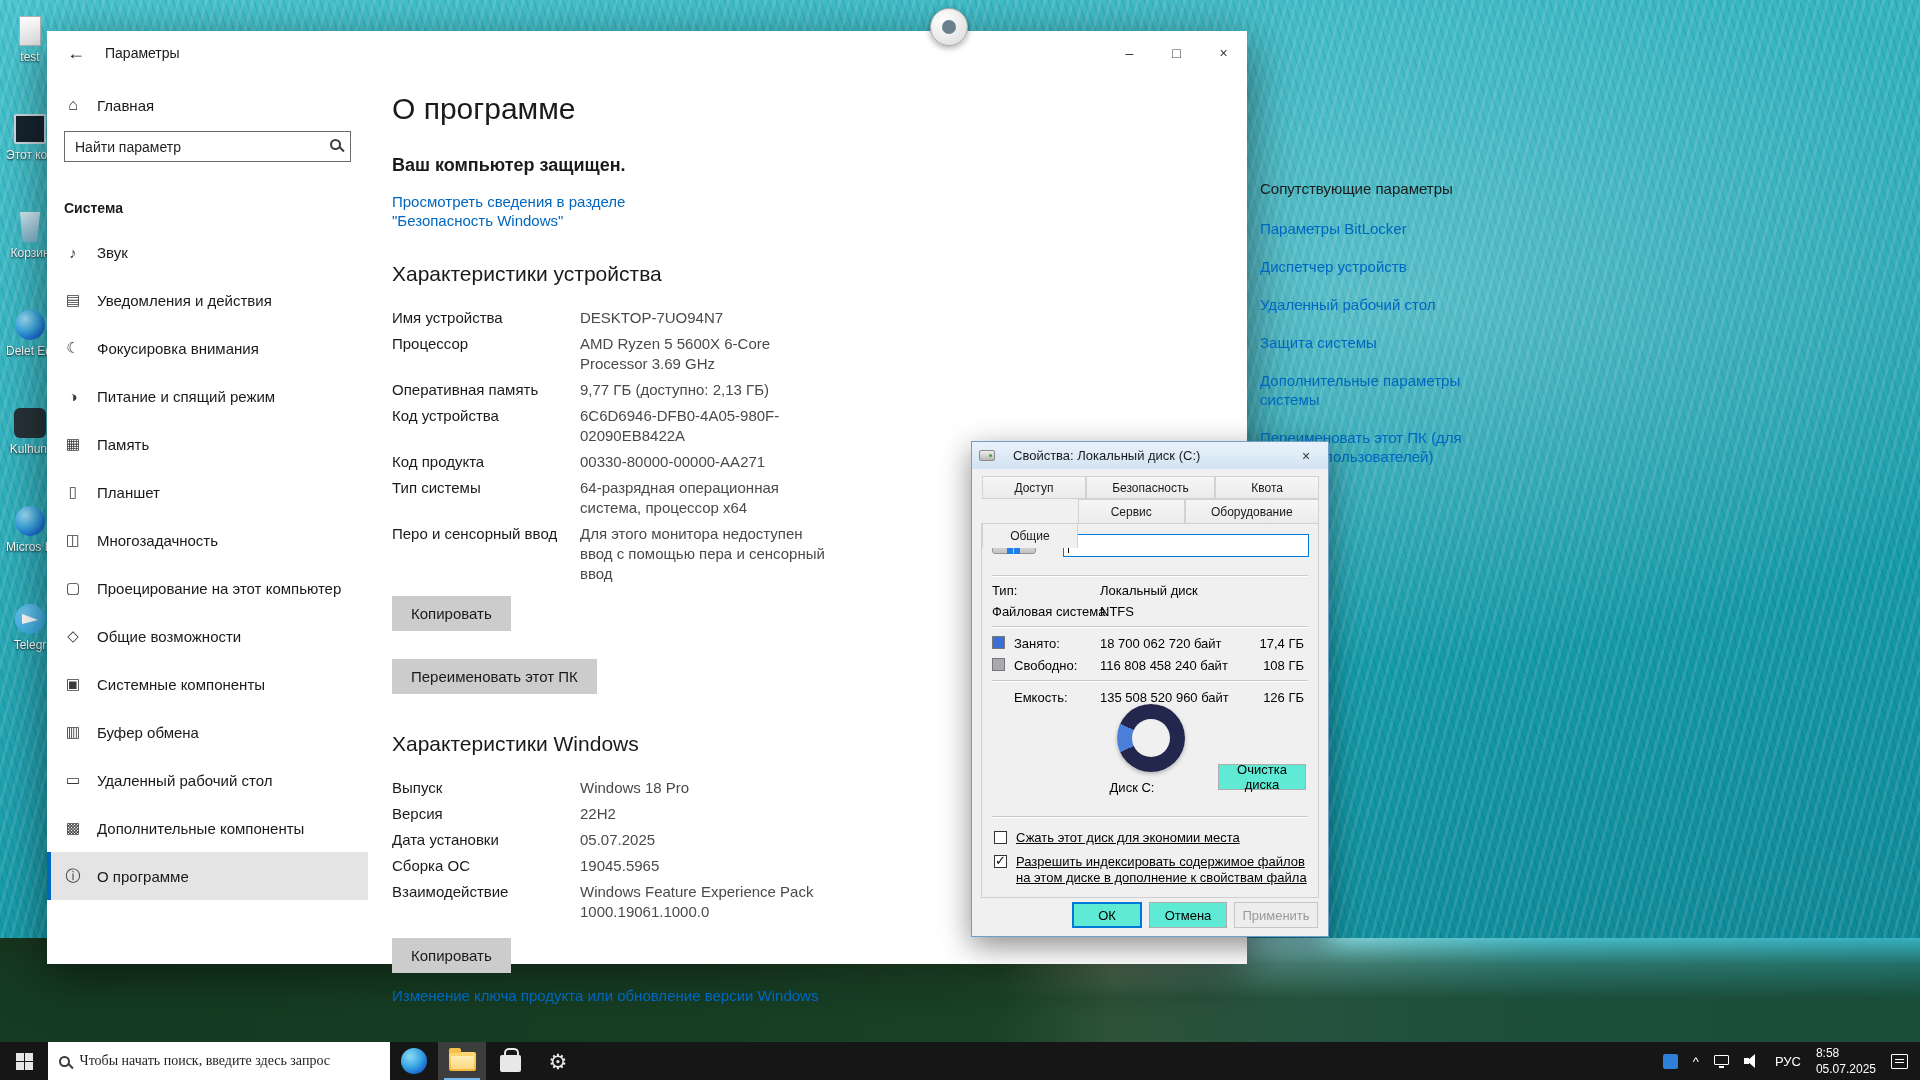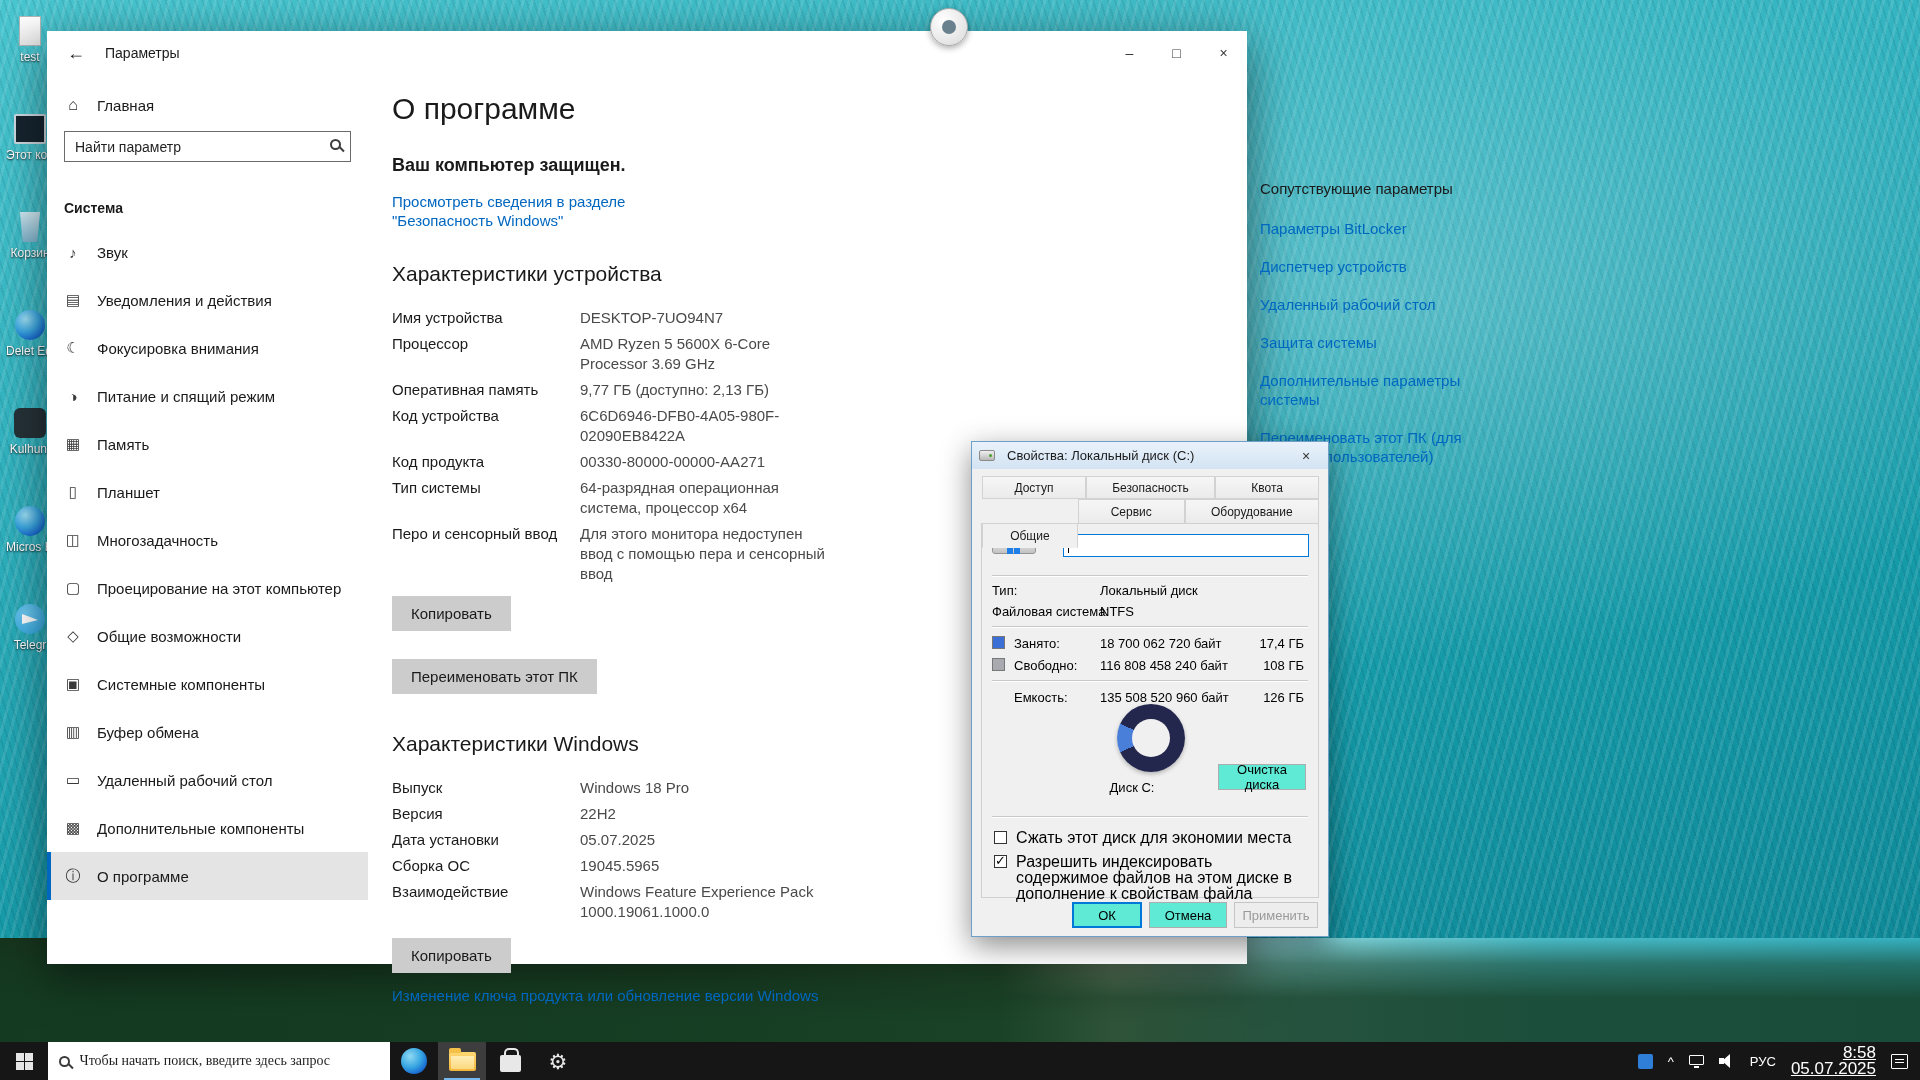--- a/index.html
+++ b/index.html
@@ -75,21 +75,21 @@
   .btn-gray{display:inline-block;background:#cccccc;border:none;padding:9px 19px;font-size:15px;font-family:inherit;cursor:pointer;color:#1a1a1a;}
   .mt6{margin-top:6px;} .mt28{margin-top:28px;} .mt36{margin-top:36px;} .mt10{margin-top:10px;} .mt14{margin-top:14px;}
 
   .related{position:absolute;left:892px;top:61px;width:270px;margin-top:44px;}
   .related-title{margin-bottom:22px;font-size:15px;}
   .related a{display:block;margin-bottom:19px;width:250px;line-height:19px;}
 
   
   .dlg{position:absolute;left:971px;top:441px;width:358px;height:496px;background:#f0f0f0;z-index:20;
     border:1px solid #6d9fc9;box-shadow:0 9px 28px rgba(0,0,0,.45);font-size:13px;color:#000;}
-  .dlg-titlebar{height:27px;background:linear-gradient(#e9f2fb,#d3e3f3);display:flex;align-items:center;padding:0 7px;gap:12px;}
+  .dlg-titlebar{height:27px;background:linear-gradient(#e9f2fb,#d3e3f3);display:flex;align-items:center;padding:0 7px;gap:18px;}
   .dlg-title{font-size:13px;color:#1a1a1a;}
   .dico{width:16px;height:11px;background:linear-gradient(#efefef,#b9b9b9);border:1px solid #8a8a8a;border-radius:2px;position:relative;flex:none;}
   .dico::after{content:"";position:absolute;right:2px;top:3px;width:3px;height:3px;background:#4aa02c;border-radius:50%;}
   .dlg-close{margin-left:auto;width:30px;height:23px;display:flex;align-items:center;justify-content:center;color:#333;font-size:14px;cursor:pointer;}
   .tabs{position:absolute;left:10px;top:34px;right:9px;}
   .tabrow{display:flex;}
   .tab{border:1px solid #d2d2d2;background:linear-gradient(#f6f6f6,#ebebeb);text-align:center;font-size:12px;color:#1a1a1a;cursor:pointer;}
   .tab-b{flex:1;height:23px;line-height:22px;}
   .tab-b.wide{flex:1.25;}
   .tab-f{height:25px;line-height:24px;}
@@ -108,21 +108,21 @@
   .col-size{position:absolute;right:14px;width:72px;text-align:right;}
   .donut{position:absolute;left:135px;top:180px;width:68px;height:68px;border-radius:50%;
     background:conic-gradient(from 245deg,#4a7fd9 0 50deg,#23264d 50deg 360deg);box-shadow:0 2px 4px rgba(0,0,0,.25);}
   .donut::after{content:"";position:absolute;inset:15px;border-radius:50%;background:#f0f0f0;}
   .disk-label{position:absolute;left:110px;top:256px;width:80px;text-align:center;}
   .dlg-btn{background:#5eead4;border:1px solid #adadad;font-family:inherit;font-size:13px;color:#000;cursor:pointer;display:flex;align-items:center;justify-content:center;}
   .cleanup{position:absolute;right:12px;top:240px;width:88px;height:26px;}
   .cbrow{position:absolute;left:12px;right:10px;display:flex;gap:9px;cursor:pointer;}
   .cb{width:13px;height:13px;background:#fff;border:1px solid #333;flex:none;position:relative;margin-top:1px;}
   .cb.checked::after{content:"✓";position:absolute;left:0px;top:-3px;font-size:13px;font-weight:700;color:#000;}
-  .cb-text{line-height:16px;font-size:16px;}
+  .cb-text{line-height:16px;font-size:13px;text-decoration:underline;}
   .dlg-btnrow{position:absolute;right:10px;bottom:8px;display:flex;gap:7px;}
   .b-ok{width:70px;height:26px;border:2px solid #0078d7;}
   .b-cancel{width:78px;height:26px;}
   .b-apply{width:84px;height:26px;color:#9a9a9a;border-color:#c5c5c5;background:#ededed;cursor:default;}
 
   
   .taskbar{position:absolute;left:0;bottom:0;width:1920px;height:38px;background:#161616;display:flex;align-items:stretch;z-index:40;}
   .start{width:48px;display:flex;align-items:center;justify-content:center;cursor:pointer;}
   .winlogo{display:grid;grid-template-columns:8px 8px;grid-template-rows:8px 8px;gap:1px;}
   .winlogo div{background:#e6e6e6;}
@@ -143,21 +143,21 @@
   .gear{font-size:21px;color:#e8e8e8;line-height:1;}
   .tray{margin-left:auto;display:flex;align-items:center;gap:15px;padding-right:12px;color:#fff;}
   .tray-app{width:15px;height:15px;background:#2f7ed8;border-radius:2px;}
   .caret-up{font-size:13px;color:#fff;cursor:pointer;}
   .mon{width:15px;height:10px;border:1px solid #fff;border-radius:1px;position:relative;margin-bottom:3px;}
   .mon::after{content:"";position:absolute;left:4px;bottom:-4px;width:5px;height:2px;background:#fff;}
   .vol{position:relative;width:16px;height:14px;}
   .vol .box{position:absolute;left:0;top:4px;width:5px;height:6px;background:#fff;}
   .vol .tri{position:absolute;left:3px;top:0;width:0;height:0;border-top:7px solid transparent;border-bottom:7px solid transparent;border-right:8px solid #fff;}
   .lang{font-size:13px;cursor:pointer;}
-  .clock{font-size:17px;line-height:16px;text-align:right;cursor:pointer;text-decoration:underline;}
+  .clock{font-size:12px;line-height:16px;text-align:left;cursor:pointer;}
   .action{width:17px;height:15px;border:1px solid #fff;border-radius:1px;position:relative;cursor:pointer;}
   .action::after{content:"";position:absolute;left:3px;top:4px;right:3px;height:1px;background:#fff;box-shadow:0 3px 0 #fff;}
 </style>
 </head>
 <body>
 
 <div class="shore"></div>
 
 <div class="desk-icons">
   <div class="dicon">

